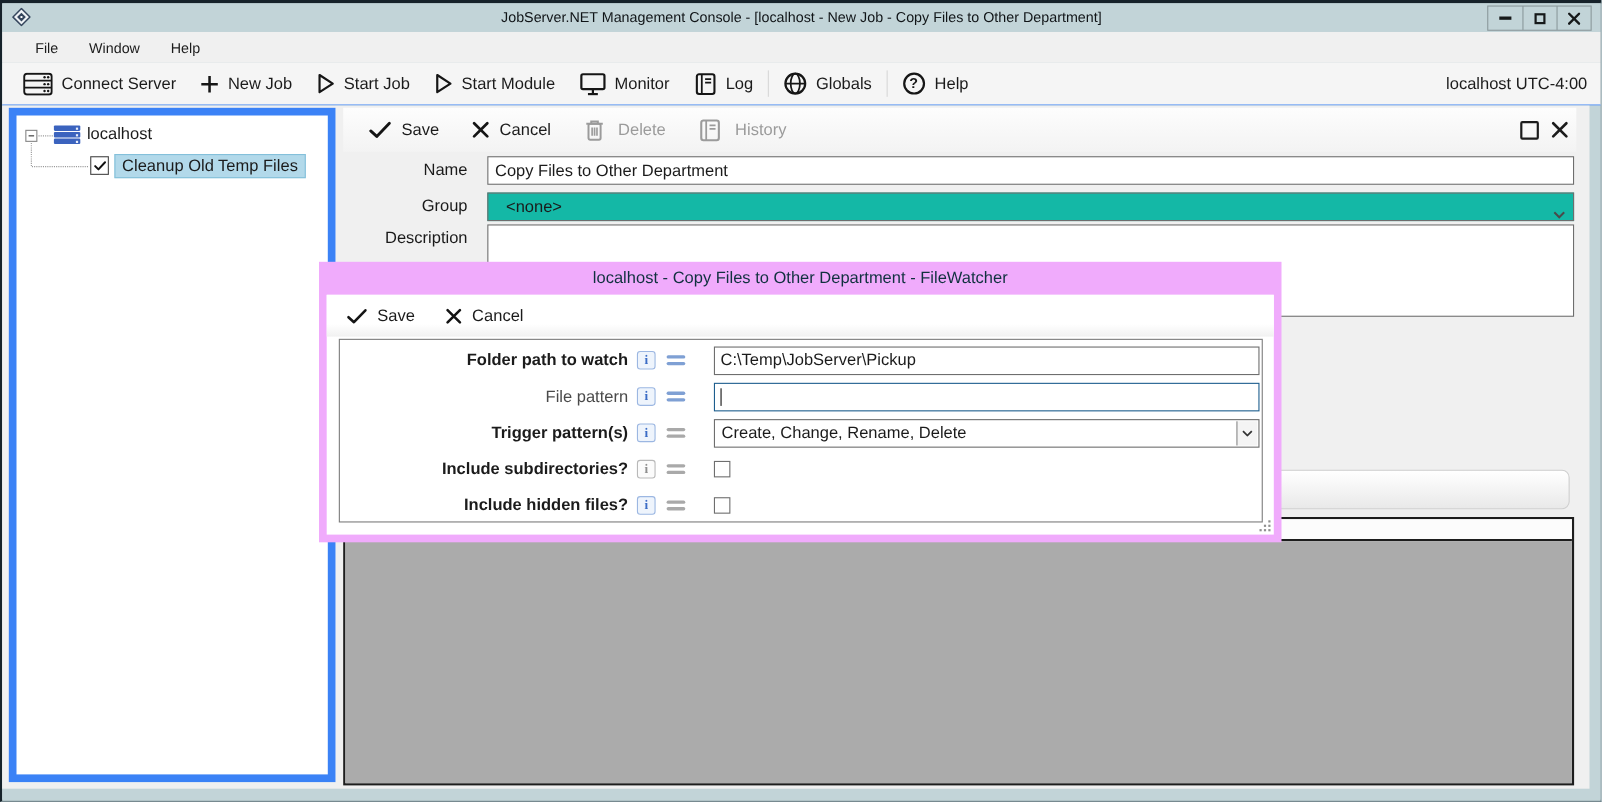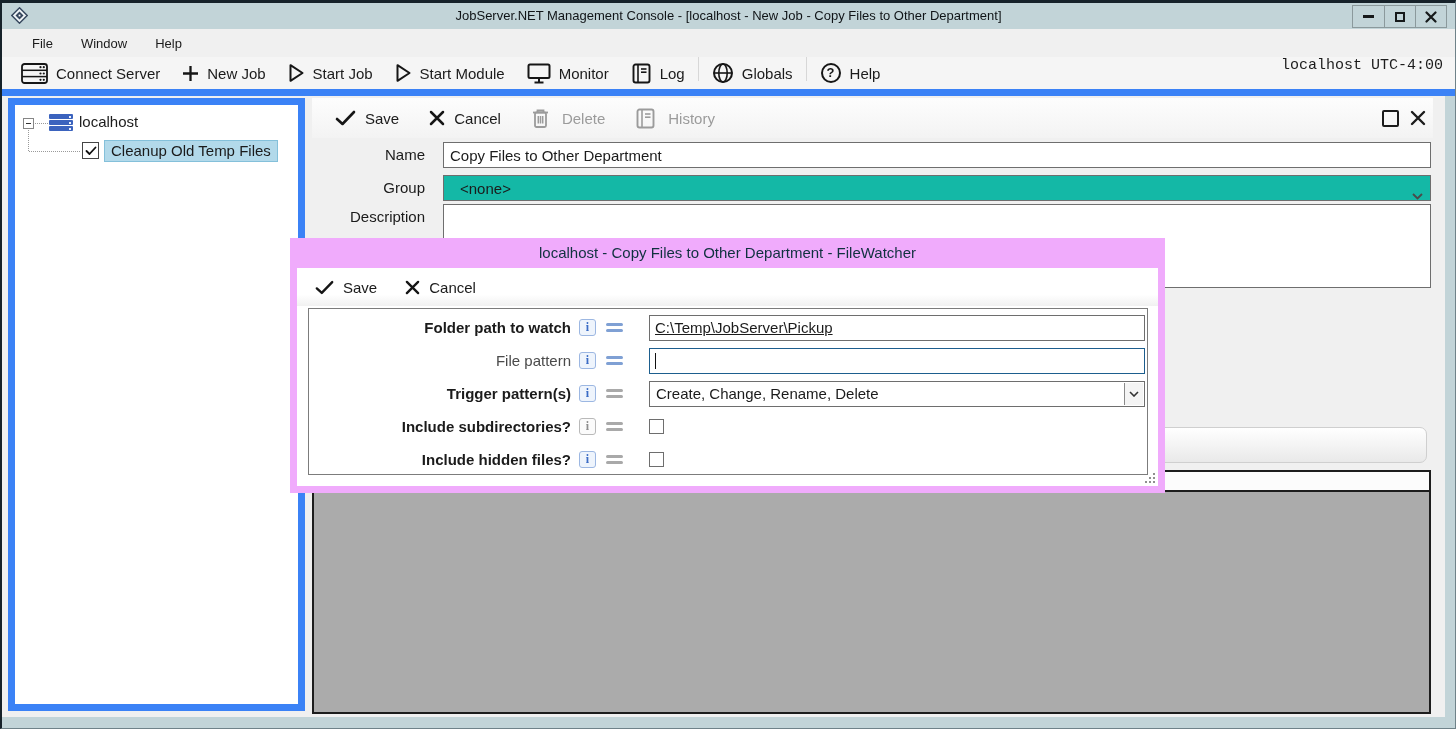--- a/index.html
+++ b/index.html
@@ -21,26 +21,26 @@
   .winbtn + .winbtn { border-left:1px solid #39414466; }
   .glyph-min { width:11px; height:3px; background:#16191a; }
   .glyph-max { width:10px; height:10px; border:2px solid #16191a; }
 
   
   .menubar { height:28px; background:#f0f0f0; display:flex; align-items:center;
              padding-left:20px; gap:8px; font-size:13px; }
   .menu-item { padding:4px 10px; }
 
   
-  .toolbar { height:39px; background:#f5f5f5; border-bottom:7px solid #3b82f6;
-             display:flex; padding:0 8px; font-size:15px; }
+  .toolbar { height:39px; background:#f5f5f5; border-bottom:1px solid #3b82f6;
+             display:flex; align-items:center; padding:0 8px; font-size:15px; }
   .tb-item { display:flex; align-items:center; gap:8px; padding:0 11px; height:100%; }
   .tb-item svg { display:block; }
   .tb-sep { width:1px; height:24px; background:#d7d7d7; margin:0 2px; }
-  .tb-status { margin-left:auto; padding-right:4px; font-size:15px; color:#1c1c1c;font-family:Liberation Mono, monospace; }
+  .tb-status { margin-left:auto; padding-right:4px; font-size:15px; color:#1c1c1c; }
   .icon-dark { color:#161616; }
 
   
   .workspace { position:relative; height:631px; background:#c2d4d8; }
   .workspace-inner { position:absolute; left:0; top:0; right:10px; bottom:10px; background:#f0f0f0; }
 
   
   .tree-panel { position:absolute; left:6px; top:2px; width:297px; bottom:6px;
                 background:#fff; border:7px solid #3b82f6; }
   .tree { position:relative; width:100%; height:100%; font-size:15px; }
@@ -107,21 +107,21 @@
   .dlg-label.plain { color:#4a4a4a; }
   .info-badge { width:17px; height:17px; border-radius:3px; display:flex; align-items:center; justify-content:center;
                 font-family:"Liberation Serif",serif; font-weight:bold; font-size:12px; margin-right:10px; flex:none; }
   .info-blue { border:1px solid #9cb7e2; background:#eef4fc; color:#3b6cc5; }
   .info-gray { border:1px solid #b9b9b9; background:#fbfbfb; color:#8e8e8e; }
   .eq-badge { width:17px; margin-right:13px; flex:none; }
   .eq-badge i { display:block; height:3px; border-radius:2px; margin:3px 0; }
   .eq-blue i { background:#7fa0d4; } .eq-gray i { background:#a9a9a9; }
   .dlg-control { position:absolute; left:340px; width:496px; height:26px; }
   .dlg-text { border:1px solid #6e6e6e; background:#fff; width:100%; height:100%; font-size:15px;
-              font-family:"Liberation Sans",sans-serif; padding:0 5px; color:#1b1b1b;text-decoration:underline; }
+              font-family:"Liberation Sans",sans-serif; padding:0 5px; color:#1b1b1b; }
   .dlg-text.focused { border-color:#1d5e8e; }
   .caret { position:absolute; left:6px; top:5px; bottom:5px; width:1px; background:#111; }
   .dlg-select { border:1px solid #6e6e6e; background:#fff; display:flex; align-items:center;
                 padding-left:6px; font-size:15px; position:relative; width:100%; height:100%; }
   .dd-btn { position:absolute; right:1px; top:1px; bottom:1px; width:19px; background:#f4f4f4;
             border-left:1px solid #8a8a8a; display:flex; align-items:center; justify-content:center; color:#333; }
   .dlg-checkbox { position:absolute; left:340px; top:9px; width:15px; height:15px;
                   border:1px solid #6e6e6e; background:#fff; }
   .grip { position:absolute; right:2px; bottom:2px; width:12px; height:12px; }
   .grip i { position:absolute; width:2px; height:2px; background:#8f8f8f; }

